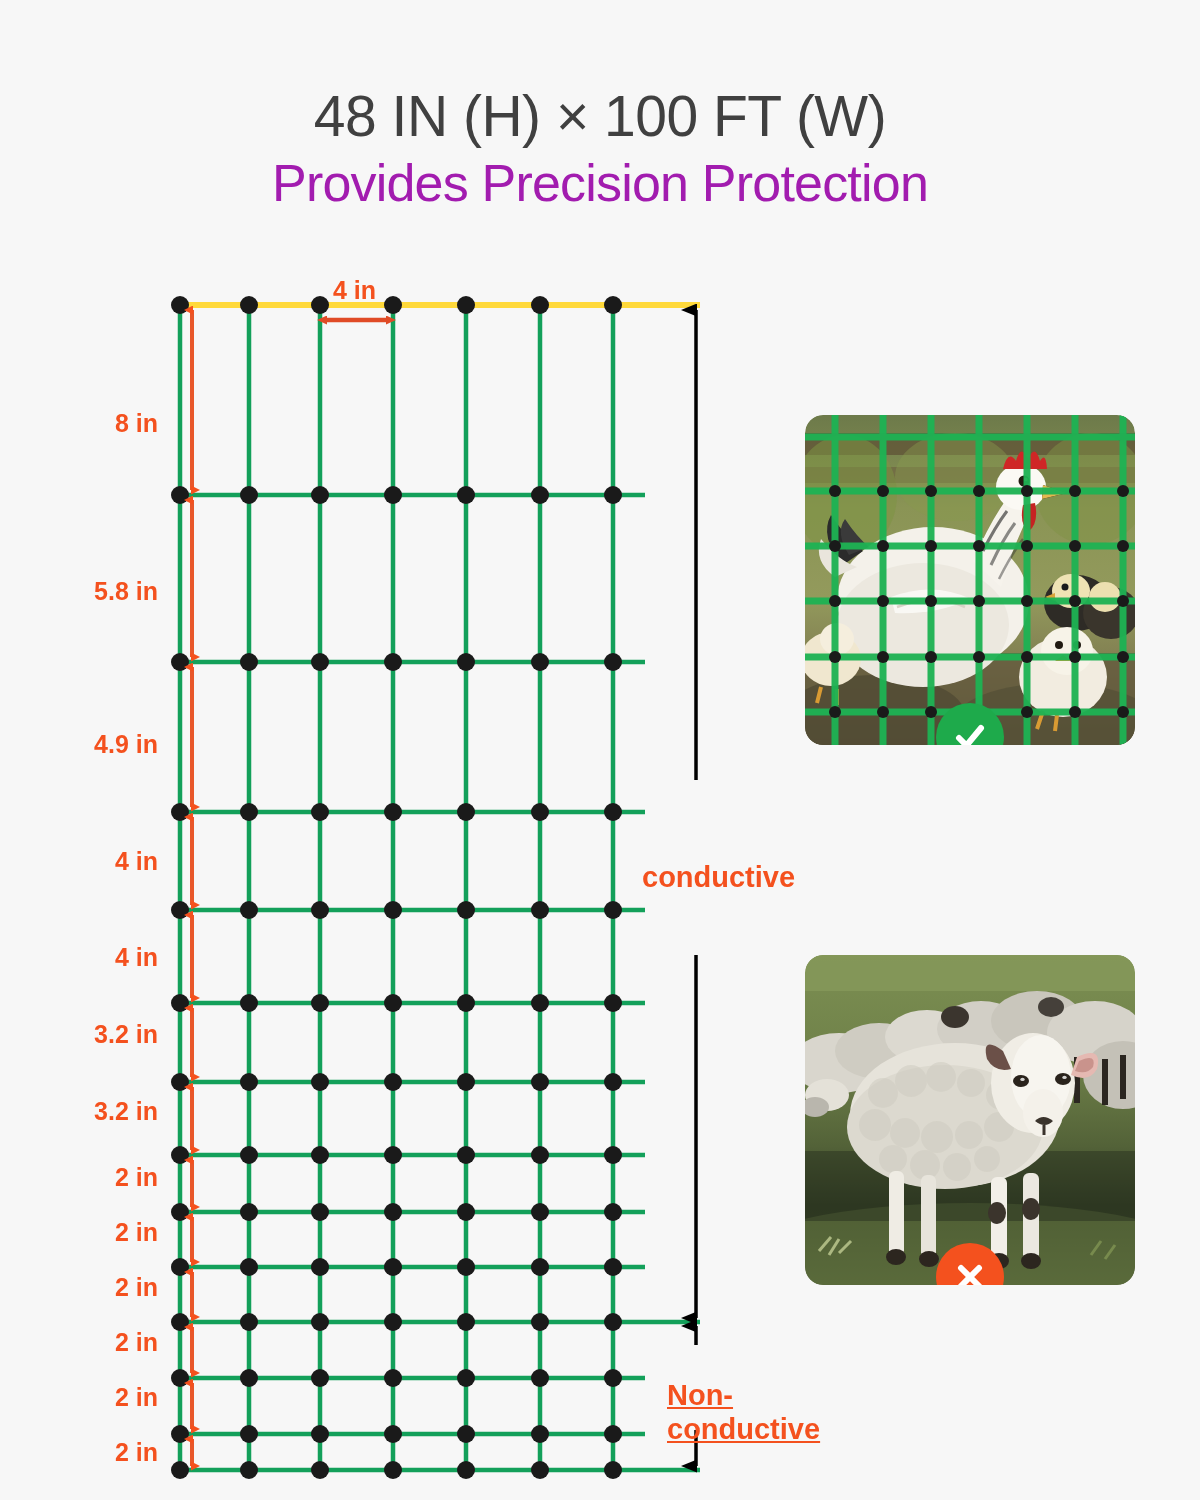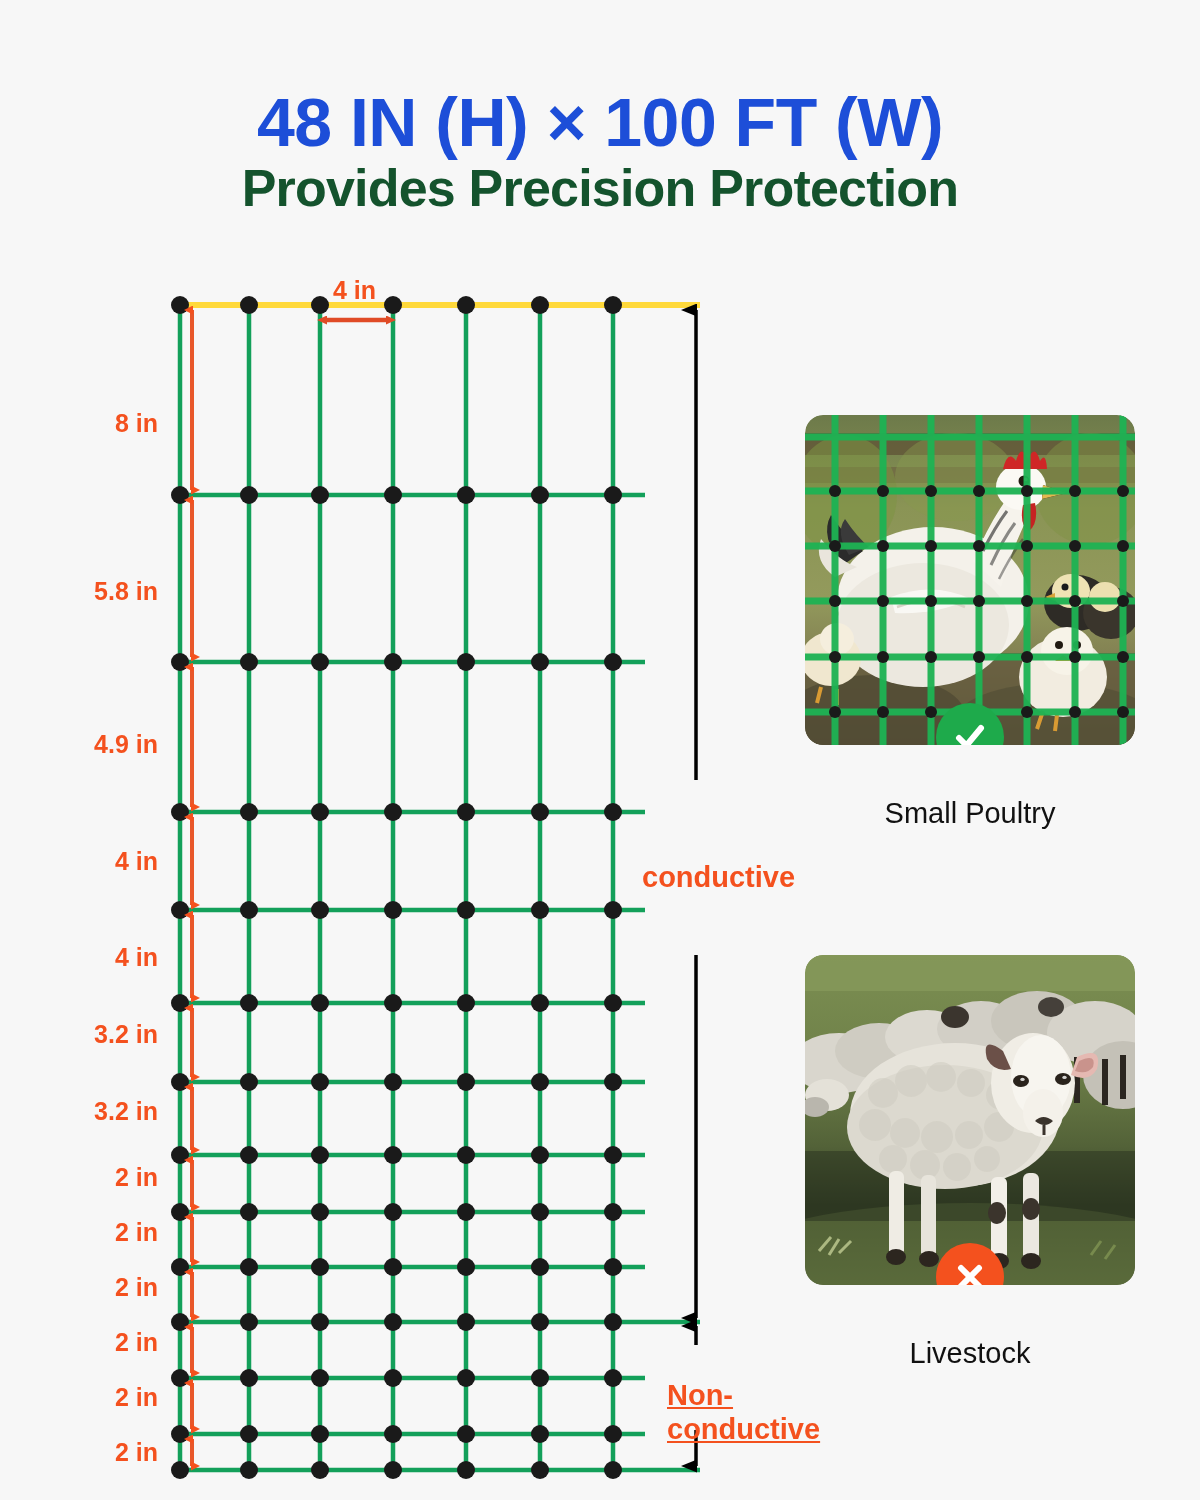--- a/index.html
+++ b/index.html
@@ -15,34 +15,34 @@
 
   
   .header {
     position: absolute;
     top: 0; left: 0;
     width: 1200px;
     padding-top: 86px;
     text-align: center;
   }
   .headline-primary {
-    font-size: 68px;
-    font-weight: bold;
-    color: #1d4ed8;
+    font-size: 57px;
+    font-weight: normal;
+    color: #404040;
     letter-spacing: -0.5px;
     line-height: 1.08;
     white-space: nowrap;
   }
   .headline-secondary {
     font-size: 52px;
-    font-weight: bold;
-    color: #14532d;
+    font-weight: normal;
+    color: #a21caf;
     letter-spacing: -0.8px;
     line-height: 1.12;
-    margin-top: 0;
+    margin-top: 6px;
     white-space: nowrap;
   }
 
   
   .diagram {
     position: absolute;
     left: 0; top: 0;
     width: 780px;
     height: 1500px;
   }
@@ -477,21 +477,20 @@
         </g>
       </g>
     </svg>
 
     <div class="badge ok">
       <svg width="40" height="40" viewBox="0 0 40 40">
         <path d="M9 21 L16.5 28.5 L31 11" stroke="#ffffff" stroke-width="6" stroke-linecap="round" stroke-linejoin="round" fill="none"></path>
       </svg>
     </div>
   </div>
-  <div class="caption">Small Poultry</div>
 </div>
 
 <div class="card card-livestock">
   <div class="photo">
     <svg class="photo-svg" viewBox="0 0 330 330">
       <defs>
         <linearGradient id="sBg" x1="0" y1="0" x2="0" y2="1">
           <stop offset="0%" stop-color="#7c8f52"></stop>
           <stop offset="32%" stop-color="#6f8149"></stop>
           <stop offset="58%" stop-color="#536238"></stop>
@@ -590,14 +589,13 @@
         </g>
       </g>
     </svg>
 
     <div class="badge bad">
       <svg width="40" height="40" viewBox="0 0 40 40">
         <path d="M11 11 L29 29 M29 11 L11 29" stroke="#ffffff" stroke-width="6" stroke-linecap="round" fill="none"></path>
       </svg>
     </div>
   </div>
-  <div class="caption">Livestock</div>
 </div>
 
 </body></html>

